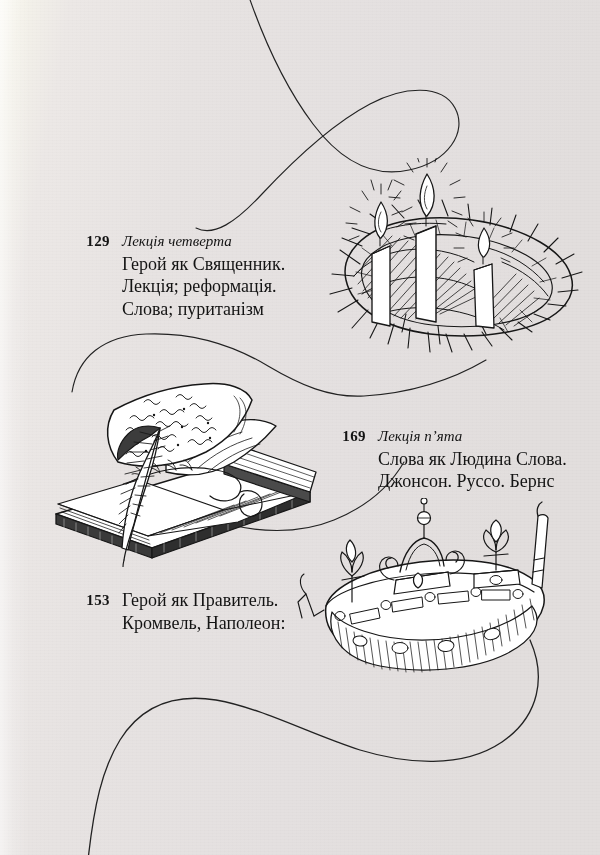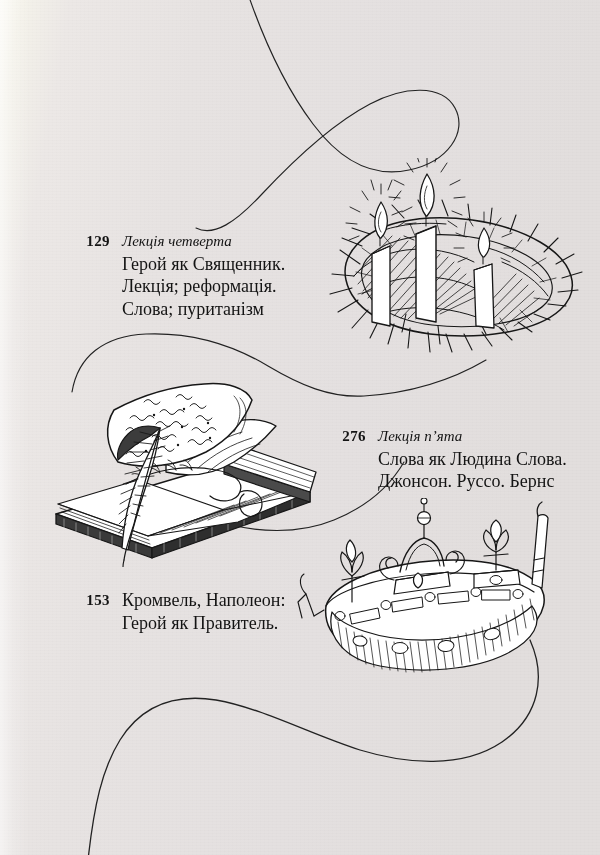--- a/index.html
+++ b/index.html
@@ -577,29 +577,29 @@
     <div class="entry-num">129</div>
     <div class="entry-body">
       <div class="entry-title">Лекція четверта</div>
       <div class="entry-line">Герой як Священник.</div>
       <div class="entry-line">Лекція; реформація.</div>
       <div class="entry-line">Слова; пуританізм</div>
     </div>
   </div>
 
   <div class="entry" id="entry-2">
-    <div class="entry-num">276</div>
+    <div class="entry-num">169</div>
     <div class="entry-body">
       <div class="entry-title">Лекція п’ята</div>
       <div class="entry-line">Слова як Людина Слова.</div>
       <div class="entry-line">Джонсон. Руссо. Бернс</div>
     </div>
   </div>
 
   <div class="entry" id="entry-3">
     <div class="entry-num">153</div>
     <div class="entry-body">
+      <div class="entry-line">Герой як Правитель.</div>
       <div class="entry-line">Кромвель, Наполеон:</div>
-      <div class="entry-line">Герой як Правитель.</div>
     </div>
   </div>
 
 </div>
 
 </body></html>

